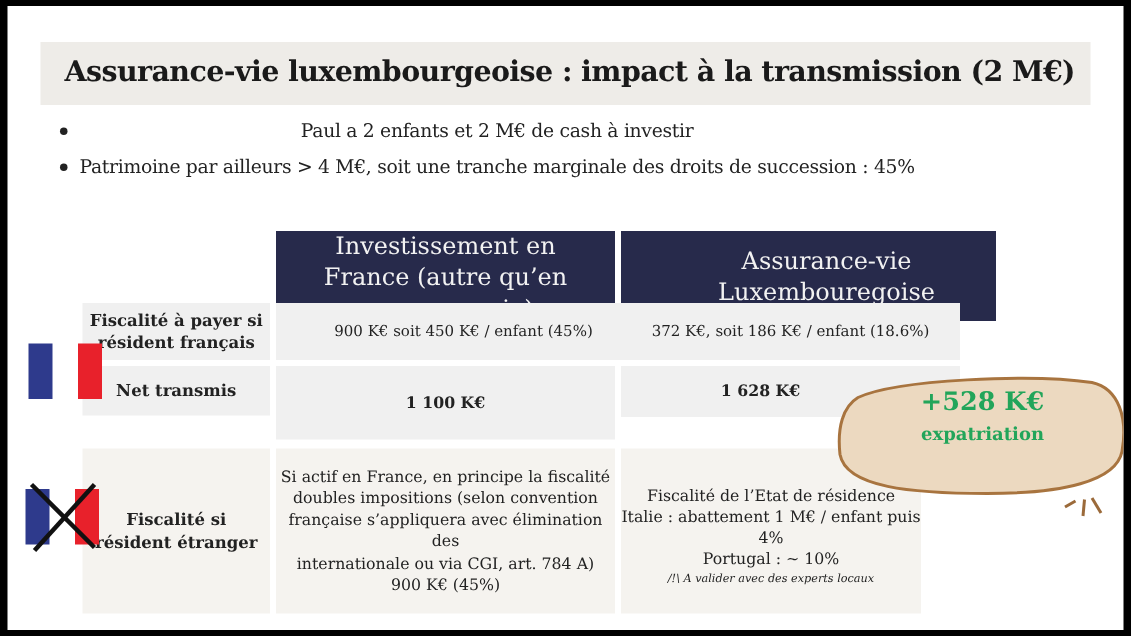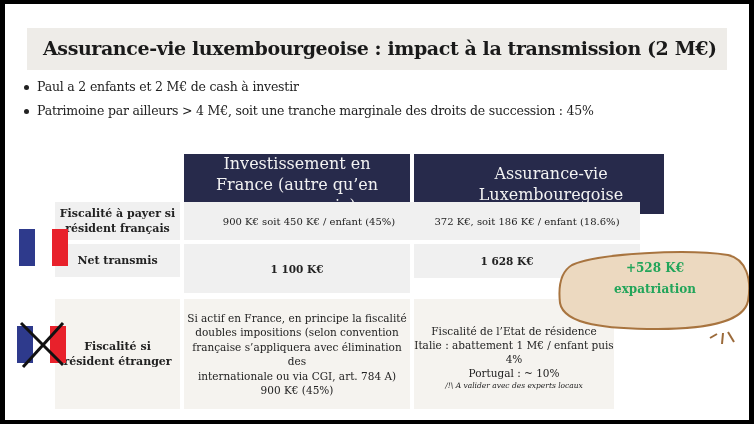--- a/index.html
+++ b/index.html
@@ -5,36 +5,36 @@
   html, body { margin:0; padding:0; }
   body { width:754px; height:424px; background:#000; position:relative; overflow:hidden;
          font-family:"DejaVu Serif", serif; }
   .slide { position:absolute; left:5px; top:4px; width:744px; height:416px; background:#fff; overflow:hidden; }
   .title-bar { position:absolute; left:22px; top:24px; width:700px; height:42px; background:#eeece8; }
   .title { position:absolute; left:16px; top:9px; font-size:19px; font-weight:bold; color:#1a1a1a; white-space:nowrap; letter-spacing:-0.4px; }
   .logo { position:absolute; left:608px; top:4px; width:90px; height:34px; }
   .logo-drop { position:absolute; left:6px; top:4px; width:22px; height:26px; }
   .logo-name { position:absolute; left:34px; top:1px; font-size:15px; font-weight:bold; color:#1a1a1a; line-height:16px; }
   .logo-sub { position:absolute; left:34px; top:17px; font-size:10px; color:#1a1a1a; font-family:"Liberation Sans", sans-serif; }
-  .bullets { position:absolute; left:16px; top:74px; }
+  .bullets { position:absolute; left:32px; top:74px;text-align:center; }
   .bullet { position:relative; padding-left:16px; font-size:12.5px; color:#222; height:24px; line-height:18px; white-space:nowrap; letter-spacing:-0.2px; }
   .bullet::before { content:""; position:absolute; left:3px; top:7px; width:5px; height:5px; border-radius:50%; background:#222; }
   .hdr { position:absolute; top:150px; height:60px; background:#272a4b; color:#f2f2f2; text-align:center;
          font-size:16px; line-height:21px; display:flex; align-items:center; justify-content:center; }
   .cell { position:absolute; background:#f0f0f0; display:flex; align-items:center; justify-content:center; text-align:center; color:#222; }
   .lbl { font-weight:bold; font-size:11px; line-height:15px; }
   .val { font-size:10px; }
   .valb { font-size:10.5px; font-weight:bold; }
   .beige { background:#f5f3ef; }
   .flag { position:absolute; }
   .flag .b { position:absolute; left:0; top:0; width:16px; height:37px; background:#2e3a8c; }
   .flag .r { position:absolute; left:33px; top:0; width:16px; height:37px; background:#e8212b; }
   .callout { position:absolute; left:553px; top:245px; width:194px; height:82px; }
   .callout-text { position:absolute; left:553px; top:252px; width:194px; text-align:center; color:#22a55a; font-weight:bold; }
-  .c1 { font-size:12px; line-height:24px; }
+  .c1 { font-size:17px; line-height:24px; }
   .c2 { font-size:12px; line-height:18px; }
 </style>
 </head>
 <body>
 
 <div class="slide">
 
   <div class="title-bar">
     <div class="title">Assurance-vie luxembourgeoise : impact à la transmission (2 M€)</div>
   </div>

